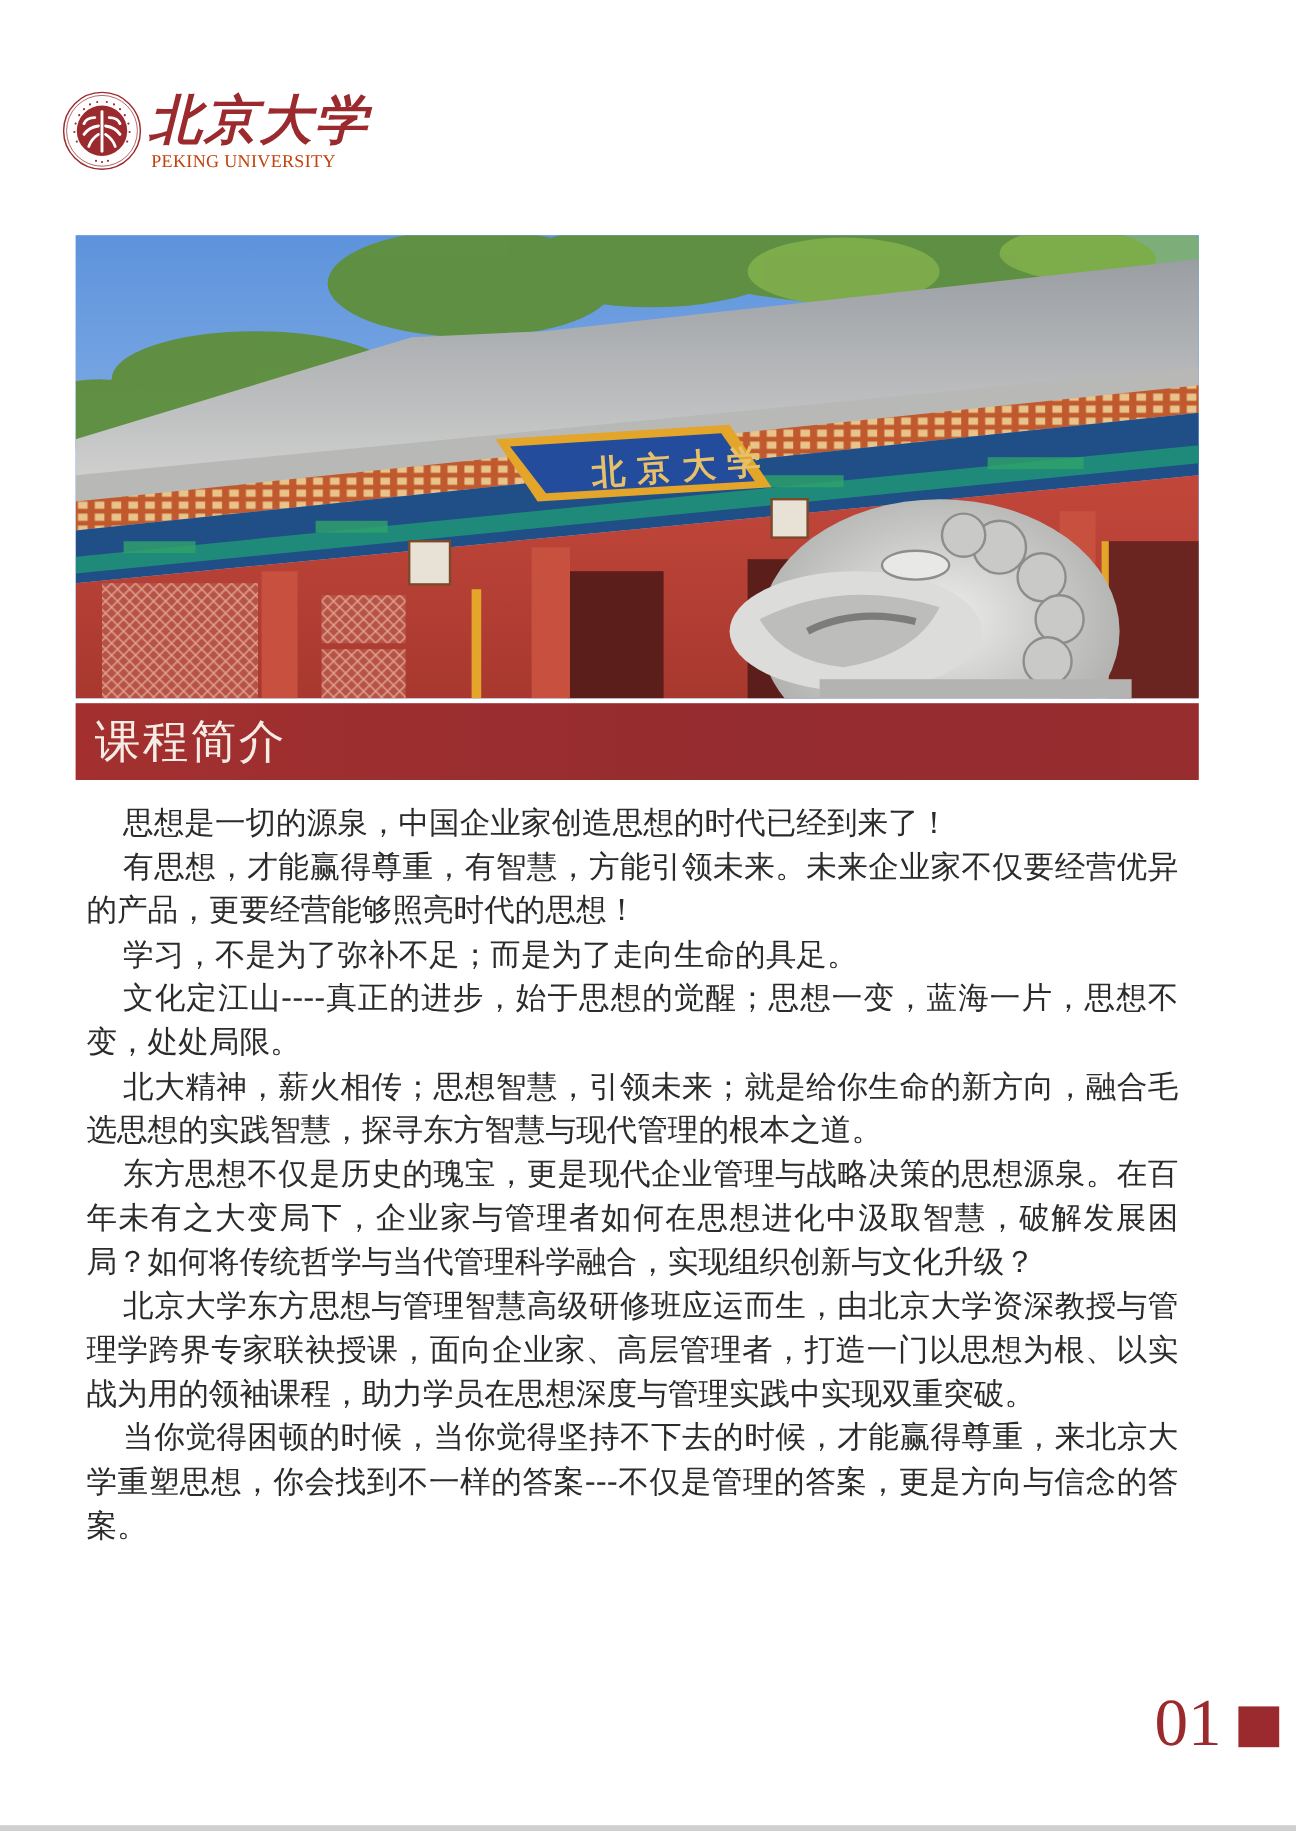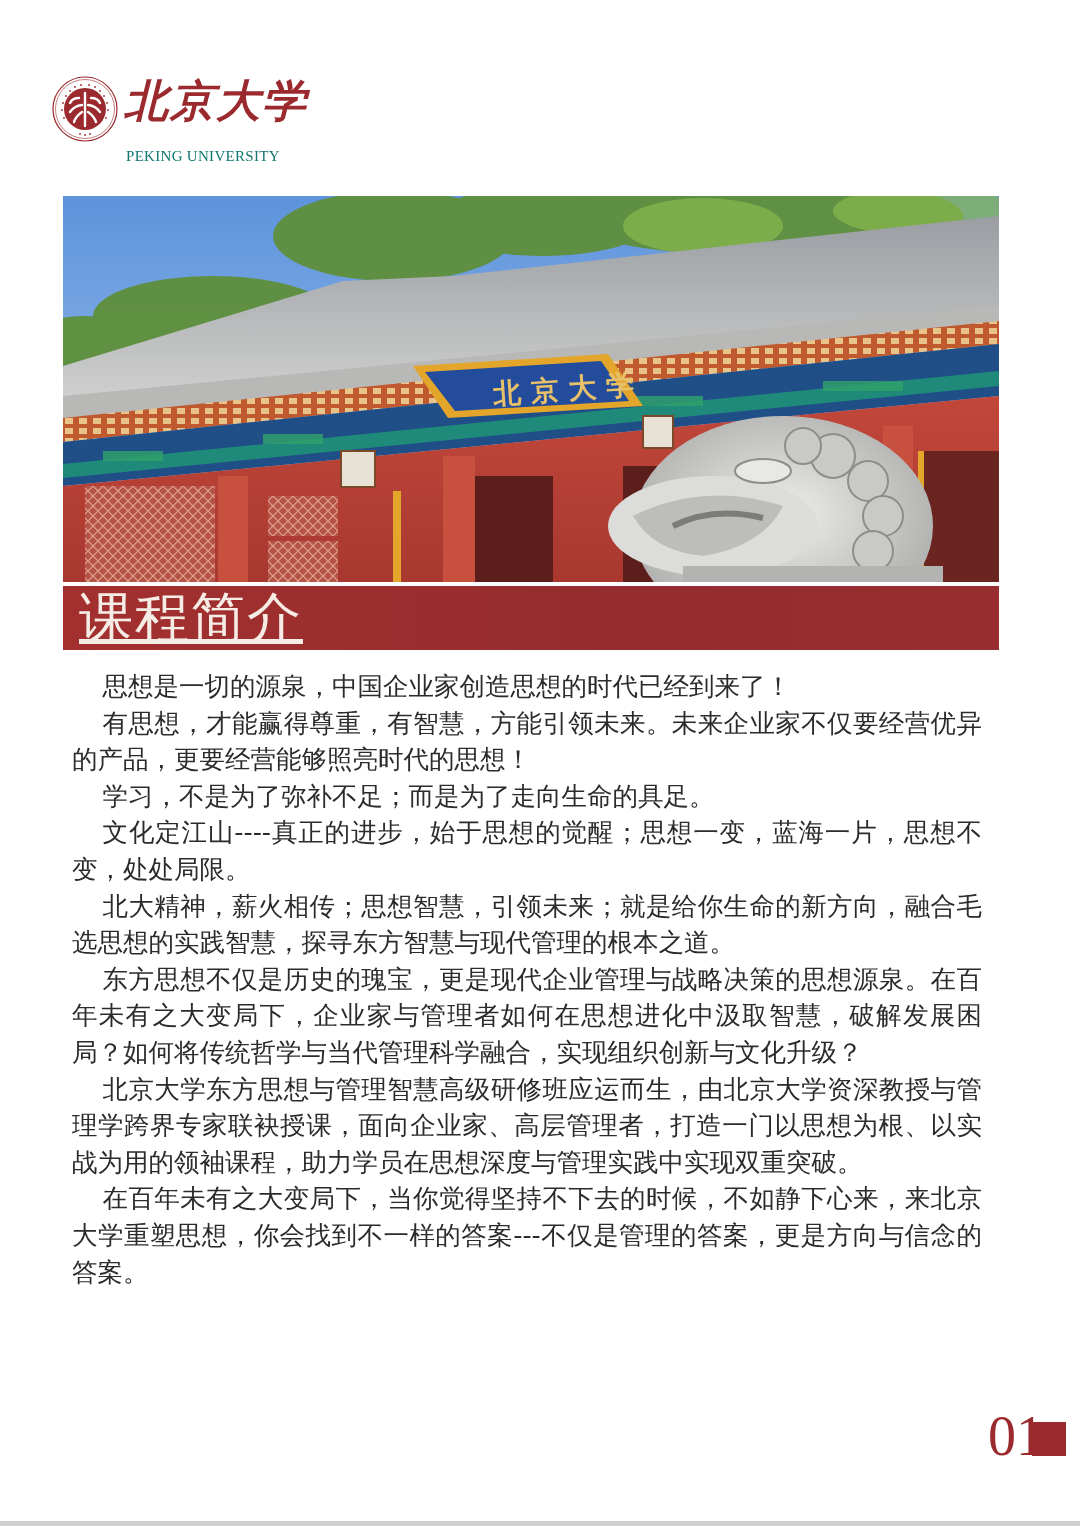--- a/index.html
+++ b/index.html
@@ -10,42 +10,42 @@
     }
     .logo { position: absolute; left: 52px; top: 76px; height: 80px; width: 260px; }
     .emblem { position: absolute; left: 0; top: 0; width: 66px; height: 66px; }
     .logo-cn {
       position: absolute; left: 72px; top: 2px; font-size: 44px; line-height: 46px;
       color: #9b2a2e; font-family: "DejaVu Serif", serif; font-weight: bold; letter-spacing: 2px;
       font-style: italic;
     }
     .logo-en {
       position: absolute; left: 74px; top: 50px; font-size: 15px; line-height: 18px;
-      color: #0f766e; font-family: "Liberation Serif", serif; letter-spacing: 0.3px; margin-top: 21px;
+      color: #c2410c; font-family: "Liberation Serif", serif; letter-spacing: 0.3px;
     }
     .photo {
       position: absolute; left: 63px; top: 196px; width: 936px; height: 386px; overflow: hidden;
       background: #6fa0dc;
     }
     .title-bar {
       position: absolute; left: 63px; top: 586px; width: 936px; height: 64px;
       background: linear-gradient(90deg, #a3302f 0%, #952c2f 60%, #982d30 100%);
     }
     .title-bar .title {
-      position: absolute; left: 16px; top: 2px; font-size: 54px; line-height: 60px;
-      color: #f6ece6; letter-spacing: 2px; font-family: "DejaVu Sans", sans-serif; text-decoration: underline;
+      position: absolute; left: 16px; top: 2px; font-size: 38px; line-height: 60px;
+      color: #f6ece6; letter-spacing: 2px; font-family: "DejaVu Sans", sans-serif;
     }
     .body-text {
       position: absolute; left: 72px; top: 668px; width: 910px;
       font-size: 25.5px; line-height: 36.6px; color: #2b2b2b;
       font-family: "DejaVu Sans", sans-serif;
     }
     .body-text p { margin: 0; text-indent: 1.2em; text-align: justify; }
     .page-num {
-      position: absolute; left: 988px; top: 1404px; font-size: 56px; line-height: 64px;
+      position: absolute; left: 962px; top: 1404px; font-size: 56px; line-height: 64px;
       color: #9b2a2e; font-family: "Liberation Serif", serif;
     }
     .page-square {
       position: absolute; left: 1032px; top: 1422px; width: 34px; height: 34px; background: #9b2a2e;
     }
     .bottom-line {
       position: absolute; left: 0; top: 1521px; width: 1080px; height: 5px; background: #d0d0d0;
     }
   </style>
 </head>
@@ -190,18 +190,18 @@
 </div>
 
 <div class="body-text">
   <p>思想是一切的源泉，中国企业家创造思想的时代已经到来了！</p>
   <p>有思想，才能赢得尊重，有智慧，方能引领未来。未来企业家不仅要经营优异的产品，更要经营能够照亮时代的思想！</p>
   <p>学习，不是为了弥补不足；而是为了走向生命的具足。</p>
   <p>文化定江山----真正的进步，始于思想的觉醒；思想一变，蓝海一片，思想不变，处处局限。</p>
   <p>北大精神，薪火相传；思想智慧，引领未来；就是给你生命的新方向，融合毛选思想的实践智慧，探寻东方智慧与现代管理的根本之道。</p>
   <p>东方思想不仅是历史的瑰宝，更是现代企业管理与战略决策的思想源泉。在百年未有之大变局下，企业家与管理者如何在思想进化中汲取智慧，破解发展困局？如何将传统哲学与当代管理科学融合，实现组织创新与文化升级？</p>
   <p>北京大学东方思想与管理智慧高级研修班应运而生，由北京大学资深教授与管理学跨界专家联袂授课，面向企业家、高层管理者，打造一门以思想为根、以实战为用的领袖课程，助力学员在思想深度与管理实践中实现双重突破。</p>
-  <p>在百年未有之大变局下，当你觉得坚持不下去的时候，不如静下心来，来北京大学重塑思想，你会找到不一样的答案---不仅是管理的答案，更是方向与信念的答案。</p>
+  <p>当你觉得困顿的时候，当你觉得坚持不下去的时候，才能赢得尊重，来北京大学重塑思想，你会找到不一样的答案---不仅是管理的答案，更是方向与信念的答案。</p>
 </div>
 
 <div class="page-num">01</div>
 <div class="page-square"></div>
 <div class="bottom-line"></div>
 
 </body></html>

